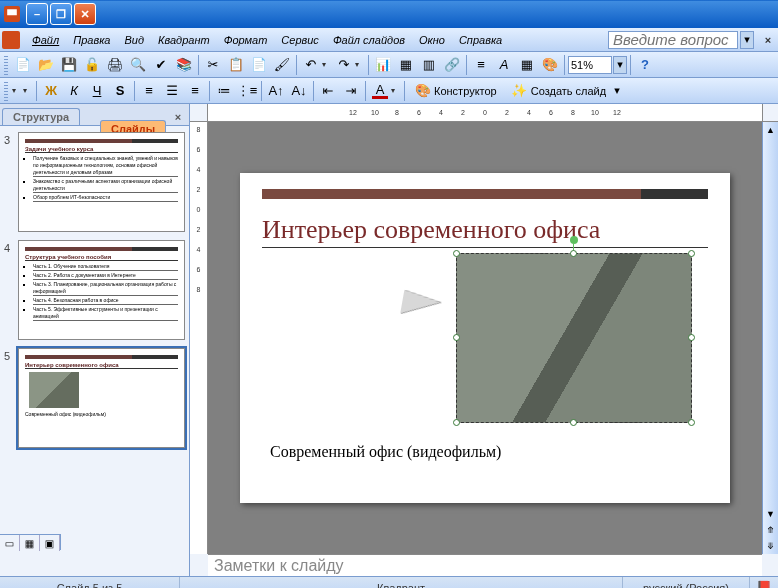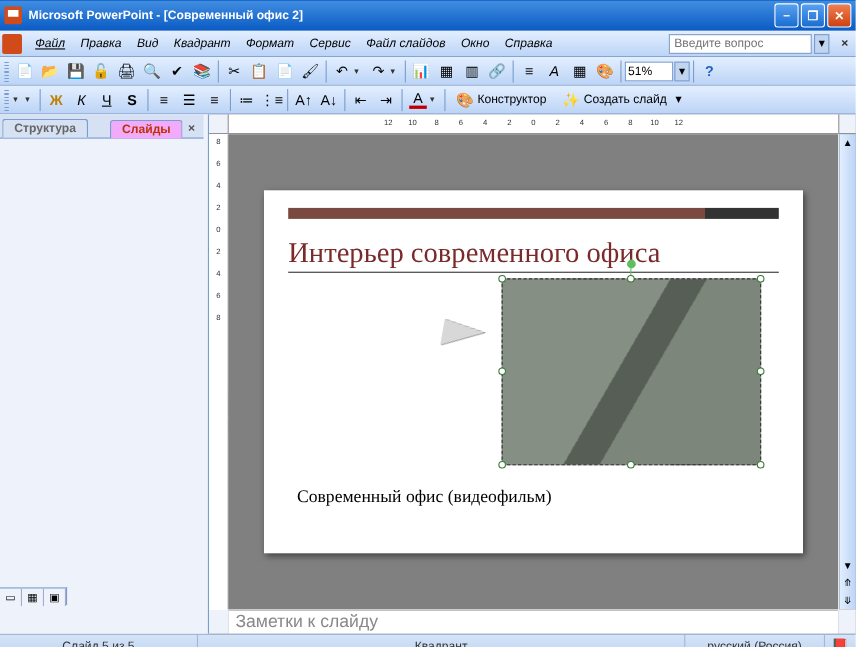--- a/index.html
+++ b/index.html
@@ -13,43 +13,43 @@
 .winbtns { display: flex; gap: 2px; }
 .winbtn { width: 22px; height: 22px; border-radius: 3px; border: 1px solid #fff; display: flex; align-items: center; justify-content: center; font-weight: bold; color: #fff; background: linear-gradient(#5aa0f0, #1a6ed0); }
 .winbtn.close { background: linear-gradient(#f08050, #d04010); }
 
 
 .menubar { height: 24px; background: linear-gradient(#e3efff, #bcd4f6); display: flex; align-items: center; padding: 0 2px; gap: 2px; border-bottom: 1px solid #7a9ccf; }
 .app-icon-sm { width: 18px; height: 18px; background: #d04a1a; border-radius: 2px; margin-right: 4px; }
 .menu-item { padding: 2px 6px; cursor: default; font-style: italic; }
 .menu-item u { text-decoration: underline; }
 .help-search { margin-left: auto; display: flex; align-items: center; gap: 2px; }
-.help-search input { width: 130px; height: 18px; font-size: 11px; padding: 0 4px; border: 1px solid #7a9ccf; }
+.help-search input { width: 130px; height: 18px; font-size: 15px; padding: 0 4px; border: 1px solid #7a9ccf; font-style: italic; }
 .dropdown-btn { width: 14px; height: 18px; background: #c0d6f0; border: 1px solid #7a9ccf; display: flex; align-items: center; justify-content: center; }
 .doc-close { width: 16px; height: 16px; color: #333; font-weight: bold; margin-left: 4px; display: flex; align-items: center; justify-content: center; }
 
 
 .toolbar { height: 26px; background: linear-gradient(#e3efff, #bcd4f6); display: flex; align-items: center; padding: 0 4px; gap: 1px; border-bottom: 1px solid #7a9ccf; }
 .tb-grip { width: 4px; height: 20px; background: repeating-linear-gradient(0deg, #7a9ccf 0 1px, transparent 1px 3px); margin-right: 3px; }
 .tb-btn { width: 22px; height: 22px; display: flex; align-items: center; justify-content: center; border-radius: 2px; cursor: default; }
 .tb-sep { width: 1px; height: 20px; background: #7a9ccf; margin: 0 2px; }
 .tb-dd { display: flex; align-items: center; }
 .tb-dd .dd-arrow { width: 10px; color: #333; font-size: 8px; }
 .zoom-input { width: 44px; height: 18px; font-size: 11px; border: 1px solid #7a9ccf; padding: 0 2px; background: #fff; }
 .tb-text-btn { height: 22px; padding: 0 6px; display: flex; align-items: center; gap: 3px; border: 1px solid transparent; border-radius: 2px; }
 
 
 .ico { width: 16px; height: 16px; display: inline-flex; align-items: center; justify-content: center; font-size: 13px; }
 
 
 .main { display: flex; height: 472px; }
-.left-pane { width: 190px; background: #eef3fb; border-right: 1px solid #7a9ccf; display: flex; flex-direction: row; }
+.left-pane { width: 190px; background: #eef3fb; border-right: 1px solid #7a9ccf; display: flex; flex-direction: column; }
 .pane-tabs { height: 22px; display: flex; align-items: flex-end; background: #d6e1f3; border-bottom: 1px solid #7a9ccf; position: relative; }
 .pane-tab { padding: 2px 10px; border: 1px solid #7a9ccf; border-bottom: none; background: #d6e1f3; margin-left: 2px; border-radius: 3px 3px 0 0; font-weight: bold; color: #666; }
-.pane-tab.active { background: #f0abfc; color: #c03000; position: relative; top: 1px; margin-left: 20px; }
+.pane-tab.active { background: #fdba74; color: #c03000; position: relative; top: 12px; margin-left: 20px; }
 .pane-close { margin-left: auto; width: 16px; height: 16px; display: flex; align-items: center; justify-content: center; font-weight: bold; color: #555; margin-right: 3px; }
 .thumbs { flex: 1; overflow: auto; padding: 6px 4px; }
 .thumb-row { display: flex; margin-bottom: 8px; }
 .thumb-num { width: 14px; font-size: 11px; color: #444; padding-top: 2px; }
 .thumb { flex: 1; height: 100px; background: #fff; border: 1px solid #888; padding: 6px; font-size: 6px; overflow: hidden; position: relative; }
 .thumb.selected { outline: 2px solid #3a6fb5; }
 .thumb .stripe { height: 4px; background: linear-gradient(90deg, #6a3e3a 70%, #333 70%); margin-bottom: 3px; }
 .thumb .ttitle { font-weight: bold; border-bottom: 1px solid #333; margin-bottom: 2px; font-size: 6px; color: #5a2020; }
 .thumb ul { list-style: square; padding-left: 8px; }
 .thumb li { font-size: 5px; line-height: 7px; border-bottom: 0.5px solid #666; margin-bottom: 1px; }
@@ -90,25 +90,20 @@
 .statusbar { height: 22px; background: linear-gradient(#d6e4f5, #bcd4f6); border-top: 1px solid #7a9ccf; display: flex; align-items: center; font-size: 11px; color: #333; }
 .statusbar .cell { padding: 0 20px; border-right: 1px solid #a0b8d8; height: 100%; display: flex; align-items: center; }
 .statusbar .cell:first-child { width: 180px; justify-content: center; }
 .statusbar .spacer { flex: 1; }
 </style>
 </head>
 <body>
 
 <div class="titlebar">
   <div class="ppt-icon"></div>
-  <div class="title">
-    <span>Microsoft PowerPoint</span>
-    -
-    <span>[Современный офис 2]</span>
-  </div>
   <div class="winbtns">
     <div class="winbtn">–</div>
     <div class="winbtn">❐</div>
     <div class="winbtn close">✕</div>
   </div>
 </div>
 
 <div class="menubar">
   <div class="app-icon-sm"></div>
   <div class="menu-item"><u>Файл</u></div>

